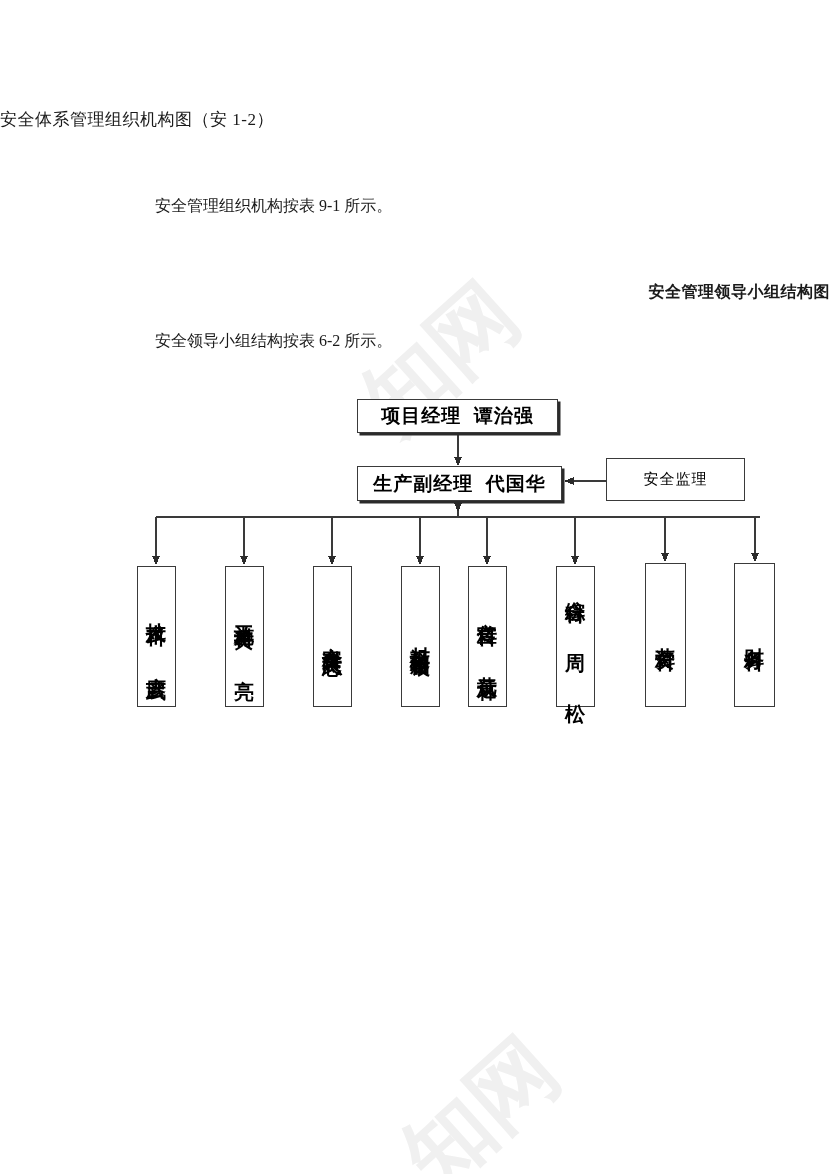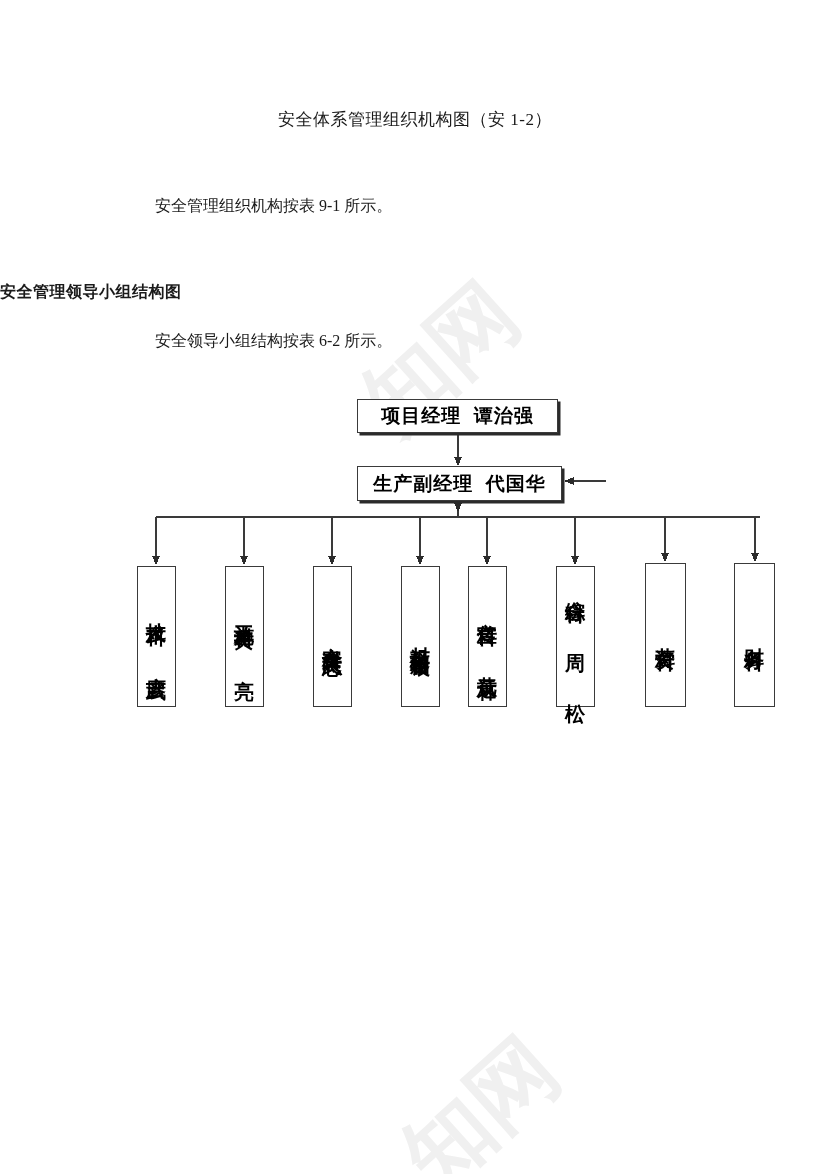--- a/index.html
+++ b/index.html
@@ -32,37 +32,37 @@
     z-index: 0;
   }
   .wm-1 { left: 355px; top: 300px; font-size: 86px; transform: rotate(-42deg); }
   .wm-2 { left: 395px; top: 1055px; font-size: 86px; transform: rotate(-42deg); }
 
   
   .doc-title {
     position: absolute;
     left: 0; right: 0;
     top: 108px;
-    text-align: center;
+    text-align: left;
     font-size: 17px;
     letter-spacing: 0.5px;
     z-index: 3;
   }
   .para-1 {
     position: absolute;
     left: 155px;
     top: 196px;
     font-size: 16px;
     z-index: 3;
   }
   .section-title {
     position: absolute;
     left: 0; right: 0;
     top: 282px;
-    text-align: left;
+    text-align: right;
     font-size: 16px;
     font-weight: bold;
     font-family: "Liberation Sans", sans-serif;
     letter-spacing: 0.5px;
     z-index: 3;
   }
   .para-2 {
     position: absolute;
     left: 155px;
     top: 331px;
@@ -184,20 +184,23 @@
   </svg>
 
   <div class="node shadowed" style="left:357px; top:399px; width:201px; height:34px;">
     <div class="node-label">项目经理  谭治强</div>
   </div>
 
   <div class="node shadowed" style="left:357px; top:466px; width:205px; height:35px;text-align:right;">
     <div class="node-label">生产副经理  代国华</div>
   </div>
 
+  <div class="node plain" style="left:606px; top:458px; width:139px; height:43px;">
+    <div class="node-label">安全监理</div>
+  </div>
 
   <div class="dept" style="left:137px; top:566px; width:39px; height:141px;">
     <div class="vtext">技术科  廖吉武</div>
   </div>
   <div class="dept" style="left:225px; top:566px; width:39px; height:141px;">
     <div class="vtext">施工科黄  亮</div>
   </div>
   <div class="dept" style="left:313px; top:566px; width:39px; height:141px;">
     <div class="vtext">安全科袁志民</div>
   </div>

